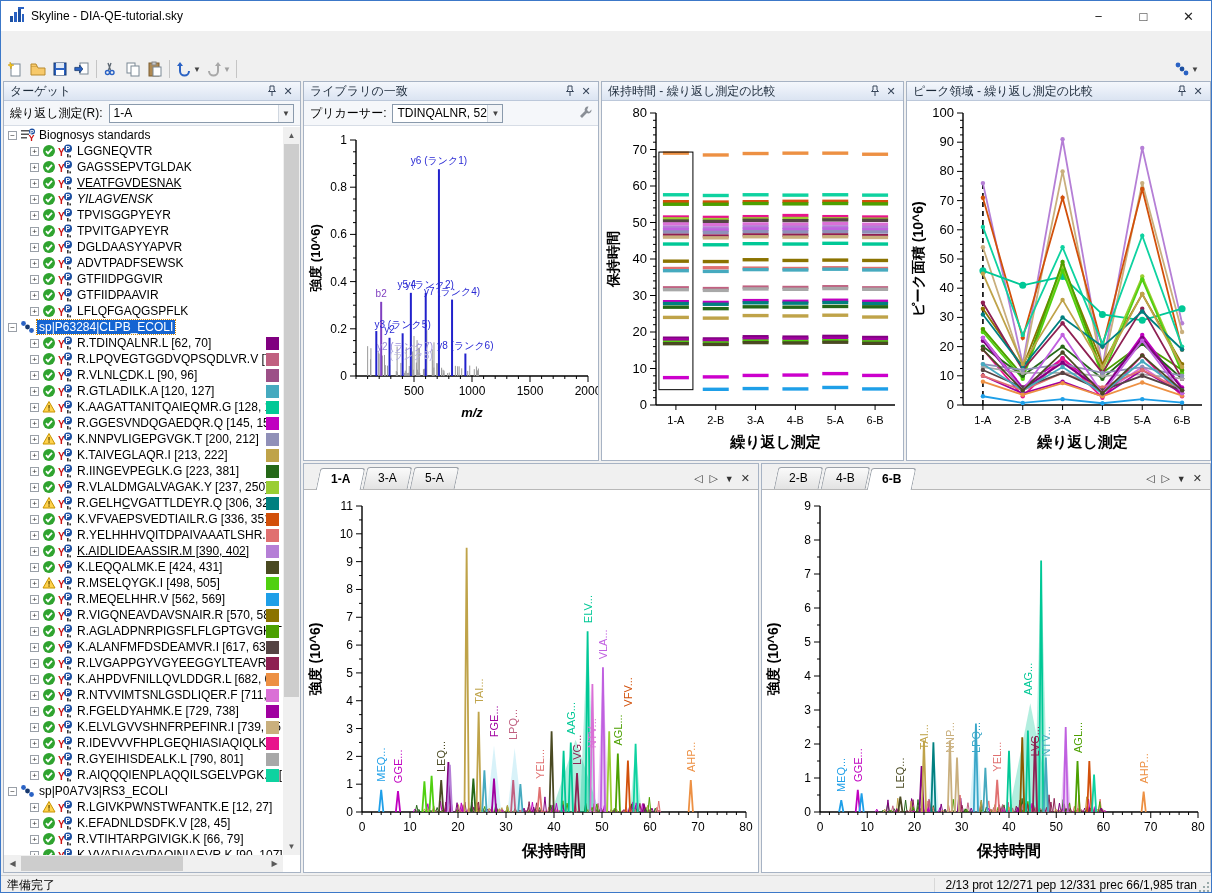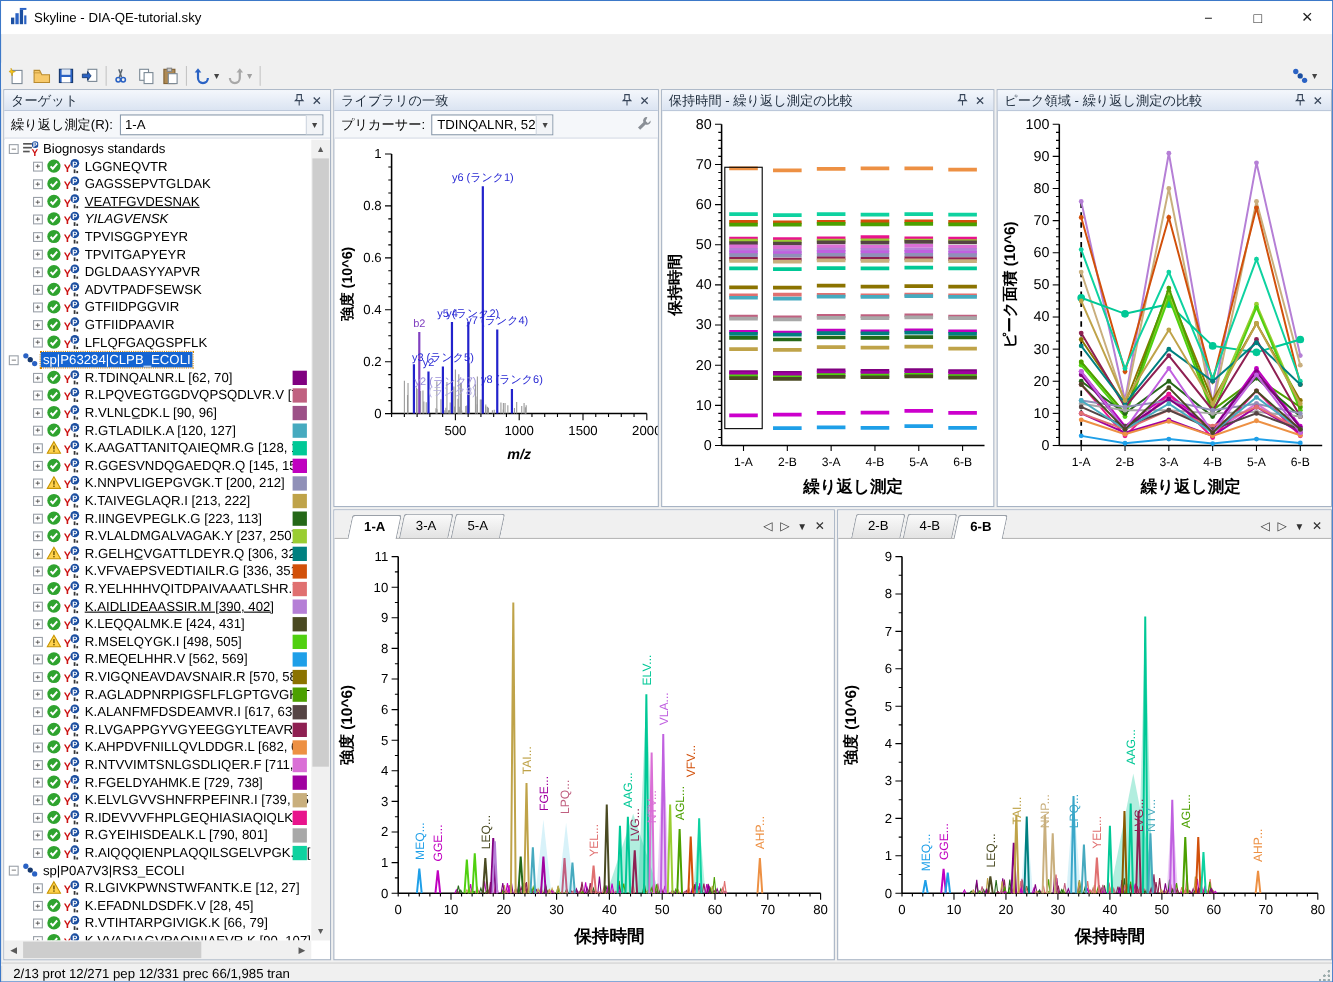--- a/index.html
+++ b/index.html
@@ -612,21 +612,21 @@
           </span>
           <span class="ticon">
             <svg width="15" height="14">
               <text x="0" y="12" font-size="10" font-weight="bold" fill="#cc1111">Y</text>
               <circle cx="10" cy="4.5" r="4" fill="#1c4fa0"></circle>
               <text x="7.6" y="7.4" font-size="7" font-weight="bold" fill="#fff">P</text>
               <rect x="9" y="10" width="1.6" height="3.4" fill="#333"></rect>
               <rect x="11.4" y="11.4" width="1.6" height="2" fill="#333"></rect>
             </svg>
           </span>
-          <span class="lbl" style="max-width: 228px;">R.IINGEVPEGLK.G [223, 113]</span>
+          <span class="lbl" style="max-width: 228px;">R.IINGEVPEGLK.G [223, 381]</span>
           <span class="swatch" style="background: rgb(37, 104, 24);"></span>
         </div>
         <div class="trow" style="padding-left: 26px;">
           <span class="expander">+</span>
           <span class="ticon">
             <svg width="14" height="14">
               <circle cx="7" cy="7" r="6" fill="#2fa32f"></circle>
               <path d="M4 7.2l2 2.2 4-4.6" stroke="#fff" stroke-width="1.8" fill="none"></path>
             </svg>
           </span>
@@ -2419,16 +2419,17 @@
         <text x="276.98749999999995" y="266.4" font-size="11" fill="#8E2052" text-anchor="start" transform="rotate(-90 276.98749999999995 266.4)">LVG...</text>
         <text x="287.85499999999996" y="266.4" font-size="11" fill="#46AABF" text-anchor="start" transform="rotate(-90 287.85499999999996 266.4)">NTV...</text>
         <text x="319.5125" y="263" font-size="11" fill="#4CA000" text-anchor="start" transform="rotate(-90 319.5125 263)">AGL...</text>
         <text x="385.66249999999997" y="293.6" font-size="11" fill="#ED9043" text-anchor="start" transform="rotate(-90 385.66249999999997 293.6)">AHP...</text>
         <text x="16" y="169" font-size="14" fill="#000" text-anchor="middle" font-weight="bold" transform="rotate(-90 16 169)">強度 (10^6)</text>
         <text x="247" y="366" font-size="16" fill="#000" text-anchor="middle" font-weight="bold">保持時間</text>
       </svg>
   </div>
 
   <div class="statusbar">
+    <span class="st-left">準備完了</span>
     <span class="st-right">2/13 prot  12/271 pep  12/331 prec  66/1,985 tran</span>
     <div class="grip"></div>
   </div>
 </div>
 
 </body></html>

